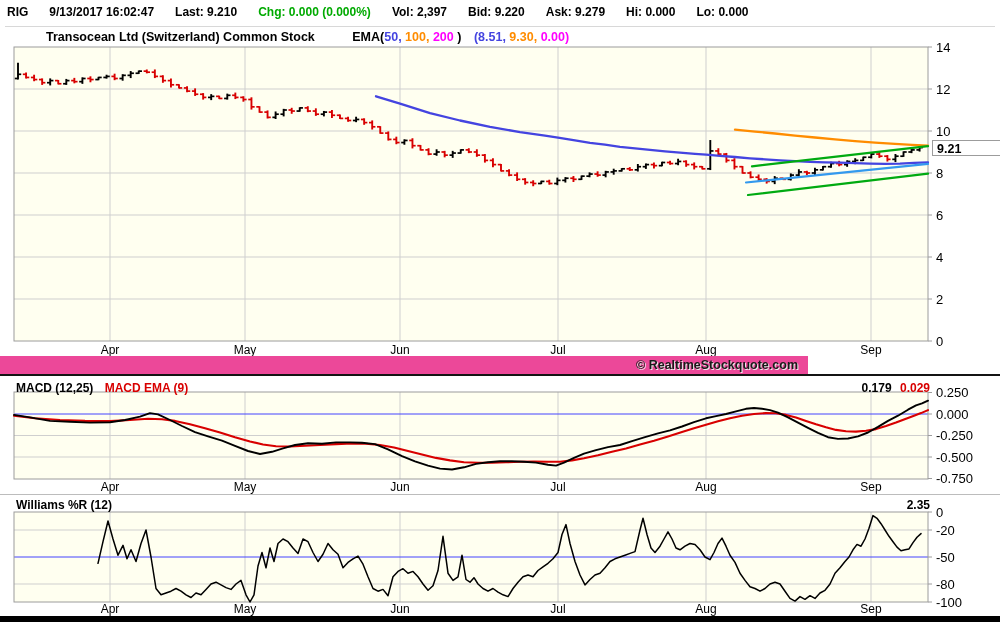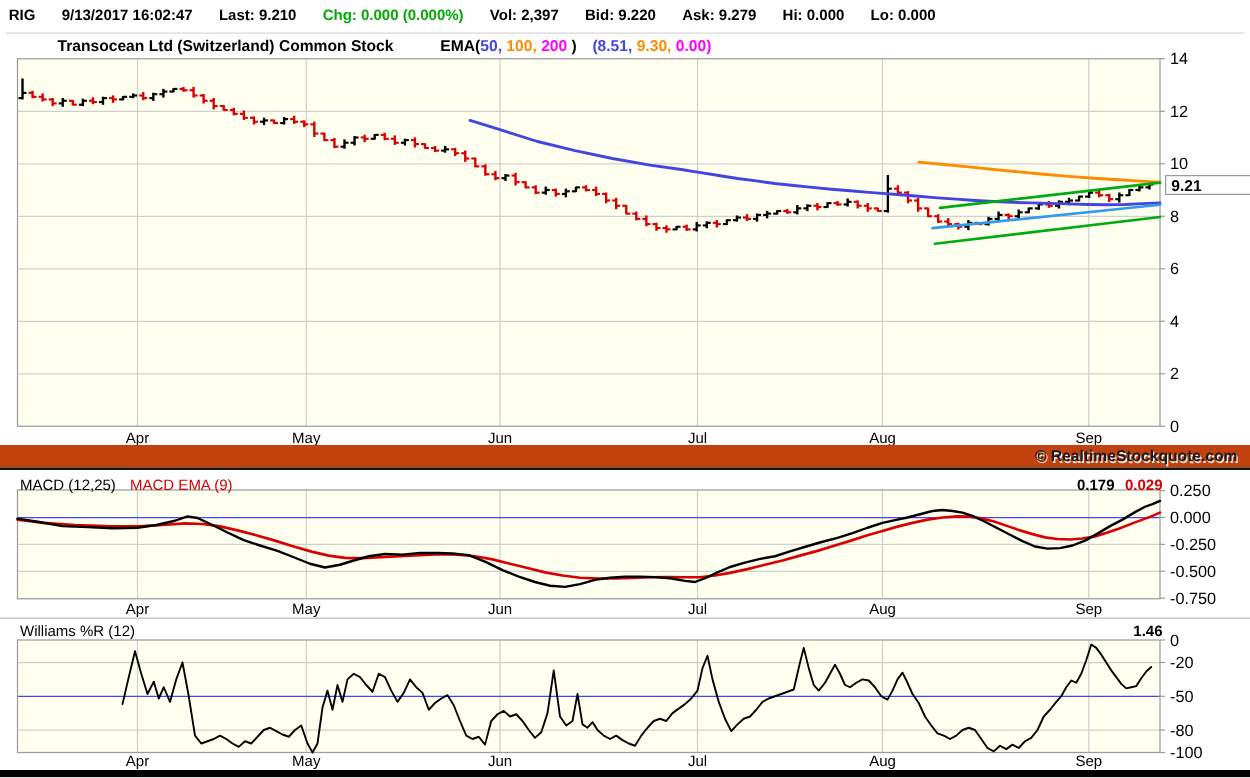--- a/index.html
+++ b/index.html
@@ -6,25 +6,25 @@
   #app{position:relative;width:1000px;height:622px;background:#ffffff;
        font-family:"Liberation Sans",sans-serif;overflow:hidden;}
   #chart-svg{position:absolute;left:0;top:0;}
   svg text{font-family:"Liberation Sans",sans-serif;fill:#000;}
   .quote-bar{position:absolute;left:7px;top:5px;display:flex;gap:21px;
              font-size:12px;font-weight:bold;white-space:nowrap;color:#000;}
   .top-sep{position:absolute;left:5px;top:26px;width:990px;height:1px;background:#d8d8d8;}
   #title-row{position:absolute;left:14px;top:30px;font-size:12.5px;font-weight:bold;
              white-space:nowrap;color:#000;margin-left:32px;}
   #legend{margin-left:34px;}
-  .copyright{position:absolute;left:0;top:356px;width:1000px;height:18px;background:#c2410c;
+  .copyright{position:absolute;left:0;top:356px;width:808px;height:18px;background:#ec4899;
              font-size:12.5px;font-weight:bold;color:#1a1a1a;text-align:right;line-height:18px;
              padding-right:10px;box-sizing:border-box;text-shadow:1px 1px 0 #ededed;}
   .sep-dark{position:absolute;left:0;top:374px;width:1000px;height:2px;background:#141414;}
-  .panel-title{position:absolute;font-size:12px;font-weight:normal;white-space:nowrap;color:#000;}
+  .panel-title{position:absolute;font-size:12px;font-weight:bold;white-space:nowrap;color:#000;}
   .macd-title{left:16px;top:381px;}
   .macd-values{position:absolute;right:70px;top:381px;font-size:12px;font-weight:bold;}
   .wr-sep{position:absolute;left:0;top:494px;width:1000px;height:1px;background:#bcbcbc;}
   .wr-title{left:16px;top:498px;text-align:right;}
   .wr-value{position:absolute;right:70px;top:498px;font-size:12px;font-weight:bold;color:#000;}
   #price-box{position:absolute;left:932px;top:140px;width:72px;height:16px;border:1px solid #9c9c9c;
              background:#fff;font-size:12.5px;font-weight:bold;line-height:16px;padding-left:4px;
              box-sizing:border-box;color:#000;}
   .bottom-bar{position:absolute;left:0;top:616px;width:1000px;height:6px;background:#000;}
 </style>
@@ -506,17 +506,17 @@
   <div class="macd-values">
     <span>0.179</span>
     <span style="color:#D80000;margin-left:5px">0.029</span>
   </div>
 
   <div class="wr-sep"></div>
   <div class="panel-title wr-title">
     <span>Williams %R (12)</span>
   </div>
   <div class="wr-value">
-    <span>1.46</span>
+    <span>2.35</span>
   </div>
 
   <div class="bottom-bar"></div>
 </div>
 
 </body></html>

